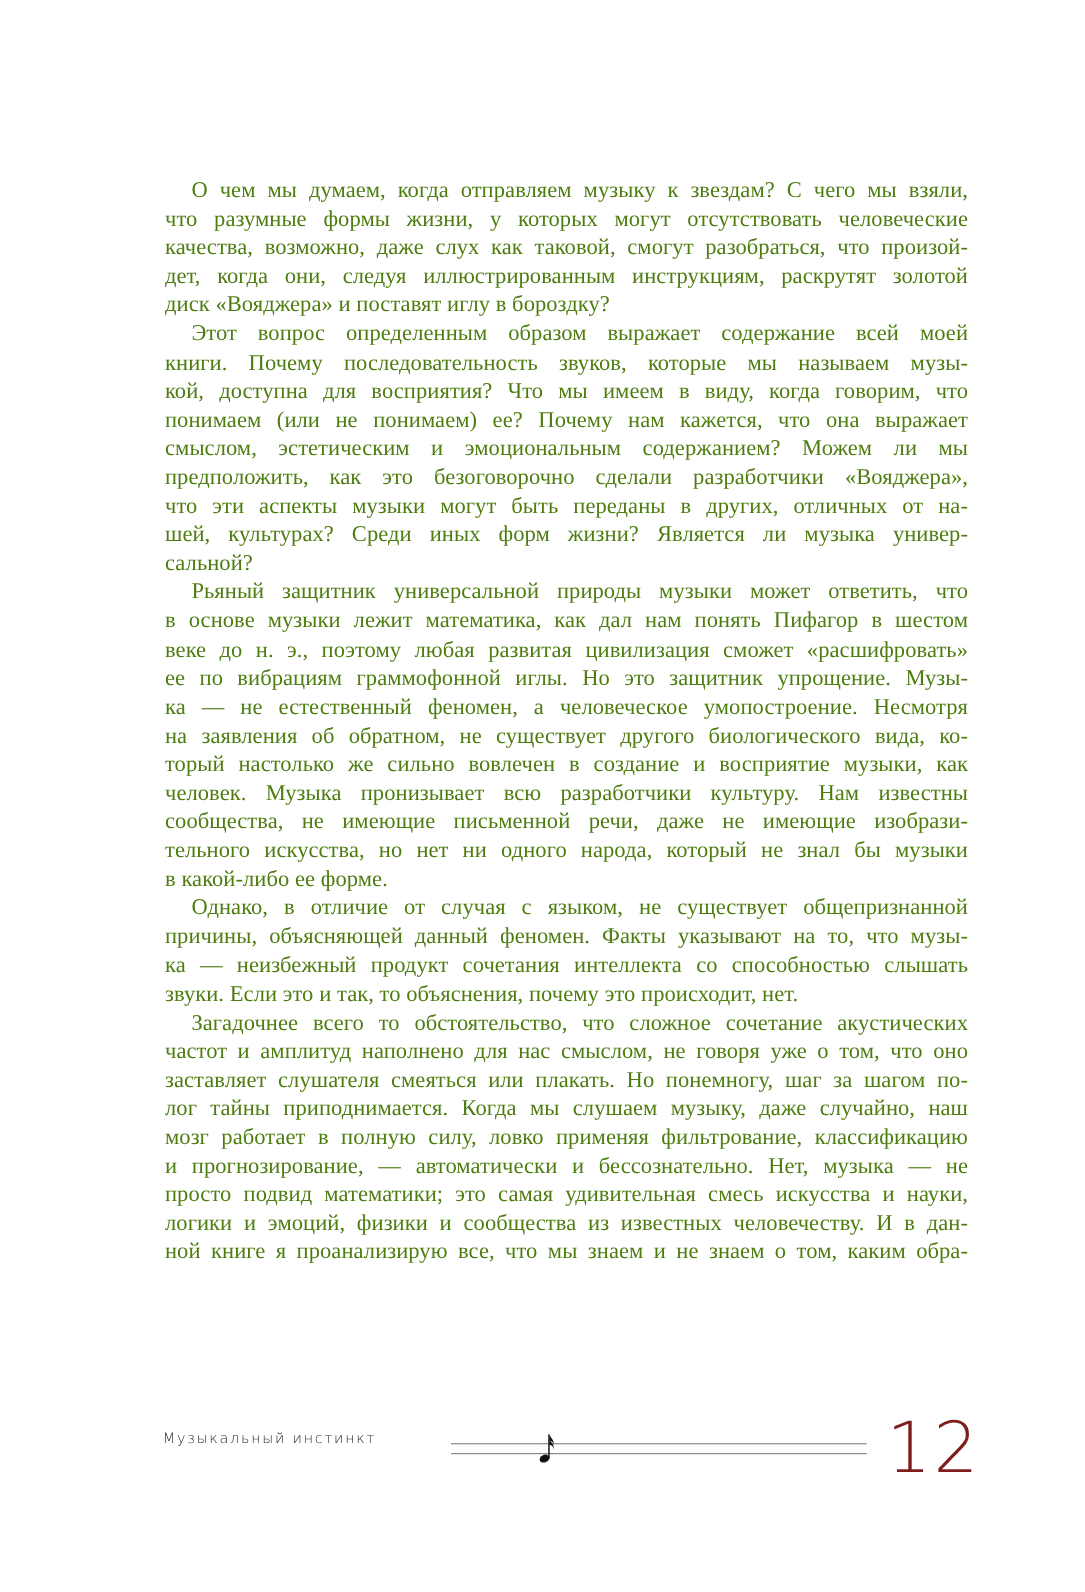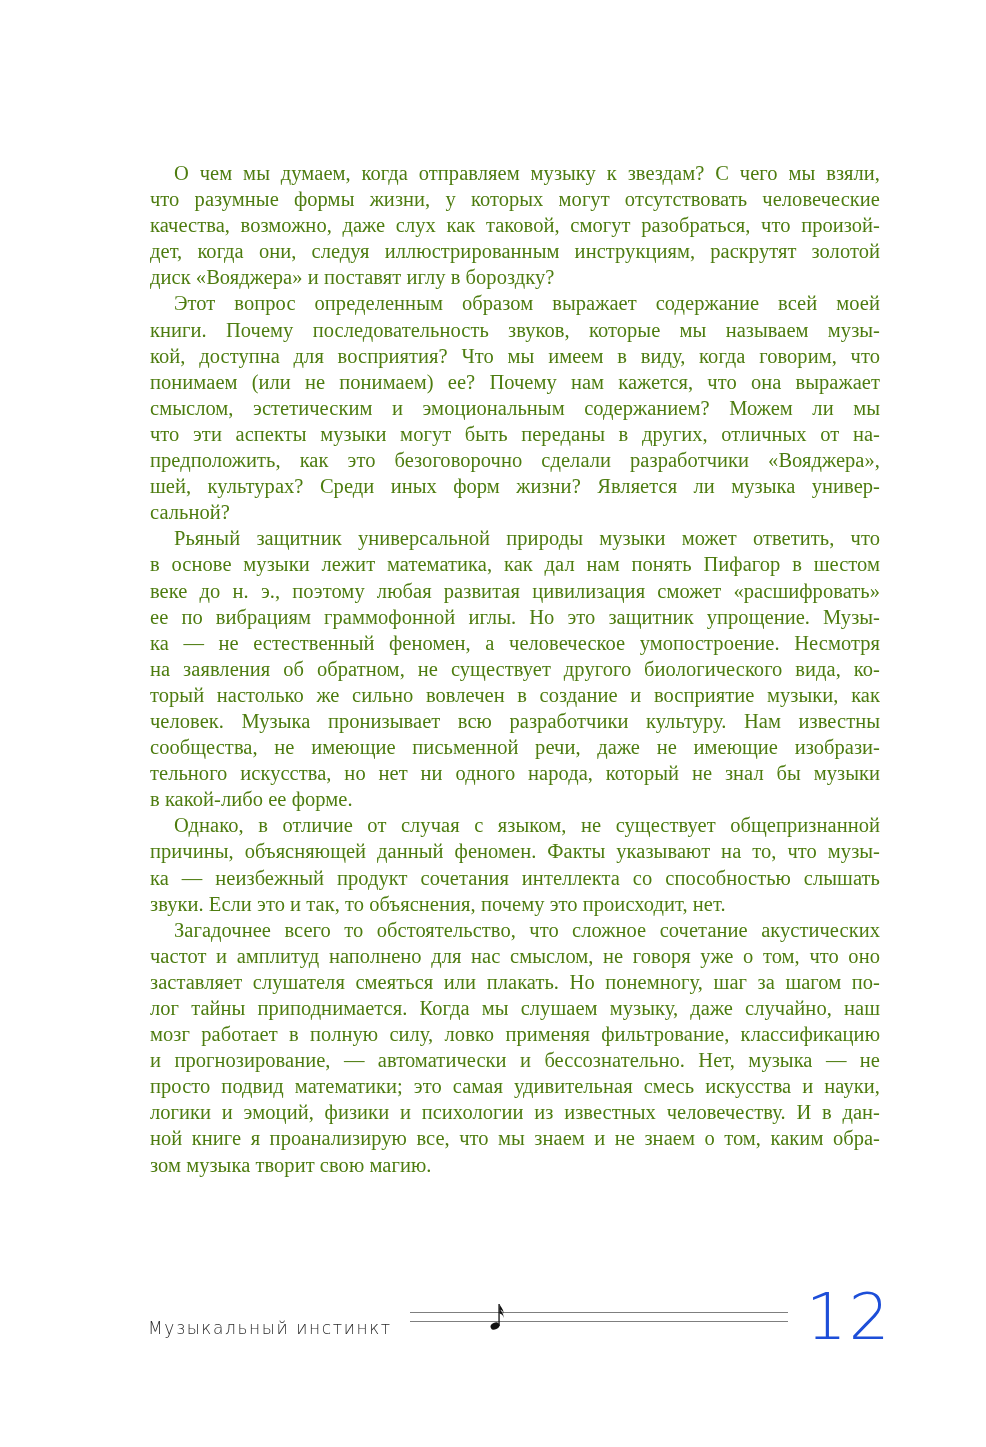--- a/index.html
+++ b/index.html
@@ -51,25 +51,24 @@
       left: 148px;
       top: 1290px;
       width: 740px;
       height: 60px;
     }
     .running-title {
       position: absolute;
       left: 0;
       top: 11px;
       font-family: "DejaVu Sans", sans-serif;
-      font-size: 17px;
+      font-size: 13px;
       letter-spacing: 1.6px;
       color: #2a2a2a;
       font-weight: 300;
-      margin-top: 17px;
     }
     .staff {
       position: absolute;
       left: 262px;
       top: 22px;
       width: 378px;
       height: 10px;
     }
     .staff-line {
       position: absolute;
@@ -87,21 +86,21 @@
       width: 20px;
       height: 32px;
     }
     .page-number {
       position: absolute;
       left: 658px;
       top: -5px;
       font-family: "DejaVu Sans", sans-serif;
       font-size: 64px;
       font-weight: 200;
-      color: #1d4ed8;
+      color: #7f1d1d;
       letter-spacing: 2px;
       line-height: 64px;
     }
   </style>
 </head>
 <body>
 
 <div class="text-block">
   <div class="paragraph">
     <span class="line indent">О чем мы думаем, когда отправляем музыку к звездам? С чего мы взяли,</span>
@@ -109,22 +108,22 @@
     <span class="line">качества, возможно, даже слух как таковой, смогут разобраться, что произой-</span>
     <span class="line">дет, когда они, следуя иллюстрированным инструкциям, раскрутят золотой</span>
     <span class="line last">диск «Вояджера» и поставят иглу в бороздку?</span>
   </div>
   <div class="paragraph">
     <span class="line indent">Этот вопрос определенным образом выражает содержание всей моей</span>
     <span class="line">книги. Почему последовательность звуков, которые мы называем музы-</span>
     <span class="line">кой, доступна для восприятия? Что мы имеем в виду, когда говорим, что</span>
     <span class="line">понимаем (или не понимаем) ее? Почему нам кажется, что она выражает</span>
     <span class="line">смыслом, эстетическим и эмоциональным содержанием? Можем ли мы</span>
+    <span class="line">предположить, как это безоговорочно сделали разработчики «Вояджера»,</span>
     <span class="line">что эти аспекты музыки могут быть переданы в других, отличных от на-</span>
-    <span class="line">предположить, как это безоговорочно сделали разработчики «Вояджера»,</span>
     <span class="line">шей, культурах? Среди иных форм жизни? Является ли музыка универ-</span>
     <span class="line last">сальной?</span>
   </div>
   <div class="paragraph">
     <span class="line indent">Рьяный защитник универсальной природы музыки может ответить, что</span>
     <span class="line">в основе музыки лежит математика, как дал нам понять Пифагор в шестом</span>
     <span class="line">веке до н. э., поэтому любая развитая цивилизация сможет «расшифровать»</span>
     <span class="line">ее по вибрациям граммофонной иглы. Но это защитник упрощение. Музы-</span>
     <span class="line">ка — не естественный феномен, а человеческое умопостроение. Несмотря</span>
     <span class="line">на заявления об обратном, не существует другого биологического вида, ко-</span>
@@ -141,23 +140,22 @@
     <span class="line last">звуки. Если это и так, то объяснения, почему это происходит, нет.</span>
   </div>
   <div class="paragraph">
     <span class="line indent">Загадочнее всего то обстоятельство, что сложное сочетание акустических</span>
     <span class="line">частот и амплитуд наполнено для нас смыслом, не говоря уже о том, что оно</span>
     <span class="line">заставляет слушателя смеяться или плакать. Но понемногу, шаг за шагом по-</span>
     <span class="line">лог тайны приподнимается. Когда мы слушаем музыку, даже случайно, наш</span>
     <span class="line">мозг работает в полную силу, ловко применяя фильтрование, классификацию</span>
     <span class="line">и прогнозирование, — автоматически и бессознательно. Нет, музыка — не</span>
     <span class="line">просто подвид математики; это самая удивительная смесь искусства и науки,</span>
-    <span class="line">логики и эмоций, физики и психологии из известных человечеству. И в дан-</span>
+    <span class="line">логики и эмоций, физики и сообщества из известных человечеству. И в дан-</span>
     <span class="line">ной книге я проанализирую все, что мы знаем и не знаем о том, каким обра-</span>
-    <span class="line last">зом музыка творит свою магию.</span>
   </div>
 </div>
 
 <div class="footer">
   <span class="running-title">Музыкальный инстинкт</span>
   <div class="staff">
     <div class="staff-line top"></div>
     <div class="staff-line bottom"></div>
     <svg class="note" viewBox="0 0 20 32" xmlns="http://www.w3.org/2000/svg">
       <ellipse cx="6" cy="26" rx="4.6" ry="3.4" transform="rotate(-25 6 26)" fill="#111"></ellipse>

